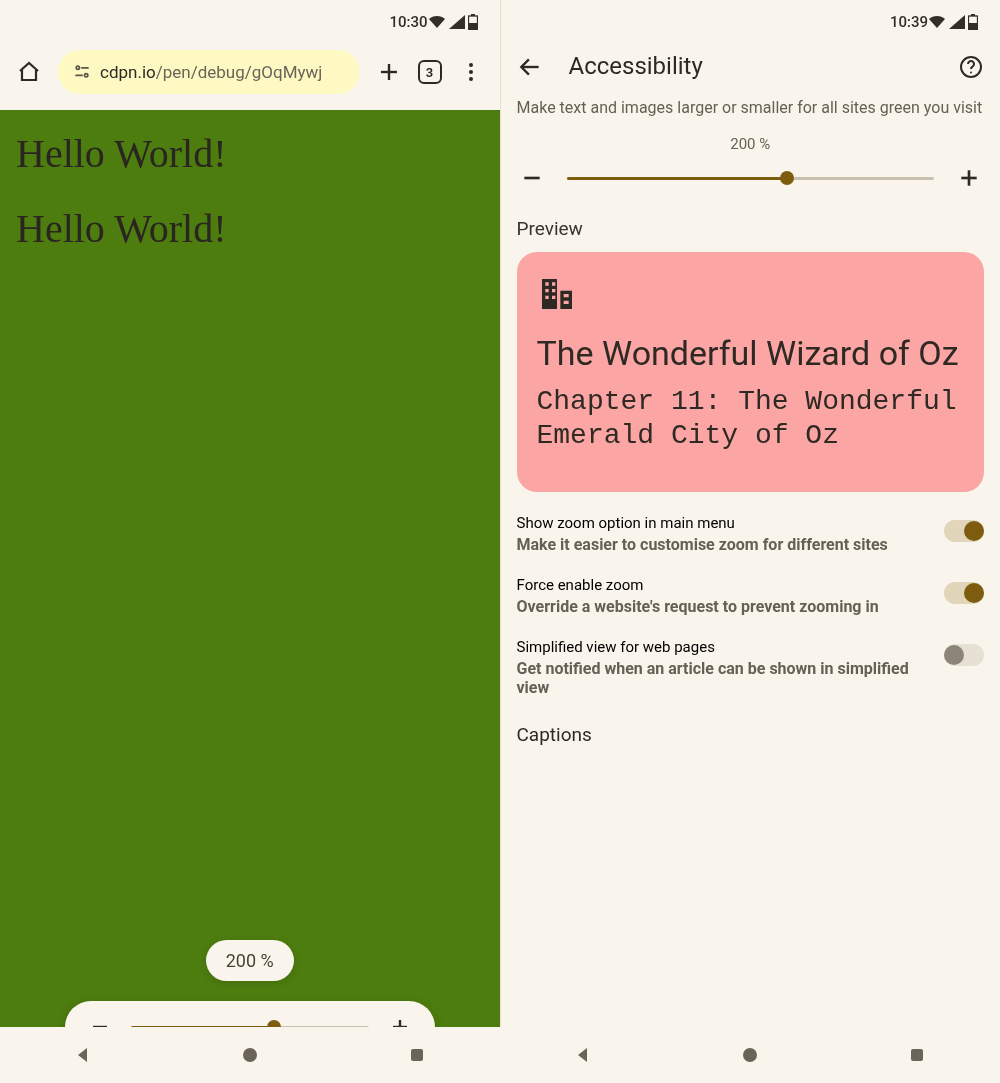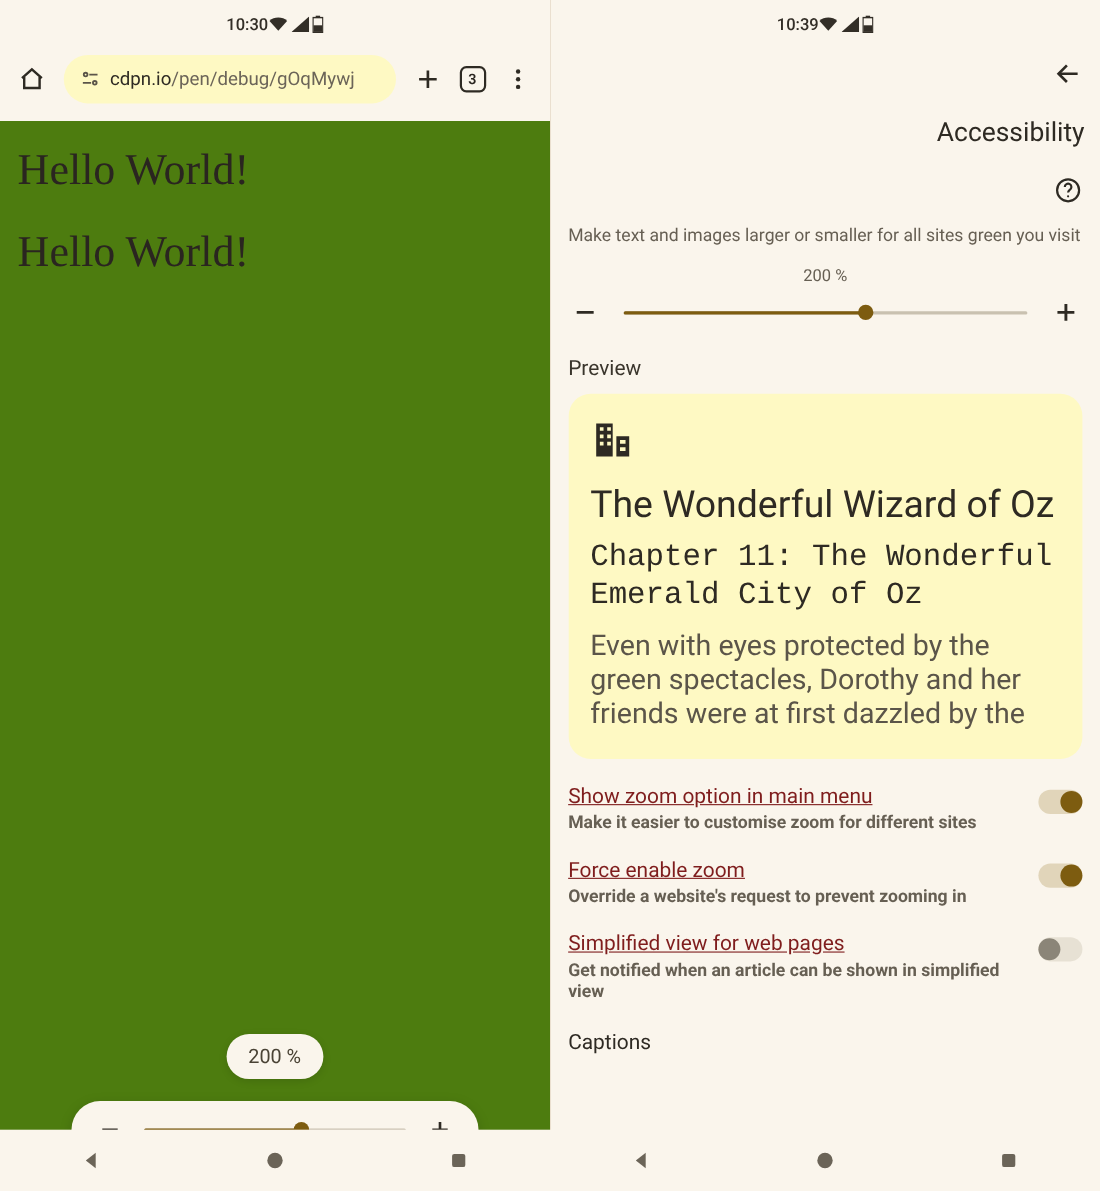--- a/index.html
+++ b/index.html
@@ -16,21 +16,21 @@
     flex: 1;
     display: flex;
     flex-direction: column;
     position: relative;
     background: #faf5ec;
   }
   .phone-left { border-right: 0.5px solid #eadfcf; }
   
   .status-bar {
     display: flex;
-    justify-content: center;
+    justify-content: flex-end;
     align-items: center;
     padding: 8px 22px 4px;
     height: 40px;
     font-size: 15px;
     font-weight: 500;
     color: #332e27;
   }
   .status-icons { display: flex; align-items: center; gap: 3px; }
   .status-icons svg { display: block; }
   
@@ -117,53 +117,52 @@
     position: absolute;
     top: 50%;
     width: 14px; height: 14px;
     background: #7d5c10;
     border-radius: 50%;
     transform: translate(-50%, -50%);
   }
   
   .settings-header {
     display: flex;
-    align-items: flex-end;
+    align-items: flex-start;
     padding: 12px 14px 16px;
     gap: 24px;
-    flex-direction: column;
   }
   .settings-title { font-size: 24px; color: #2e2a23; flex: 1;}
   .right-content {
     padding: 0 16px;
     flex: 1;
     overflow: hidden;
   }
   .section-title { font-size: 20px; color: #2e2a23; margin-top: 10px; margin-bottom: 4px; }
   .section-sub { font-size: 16px; color: #665f53; }
   .zoom-value { text-align: center; font-size: 15px; color: #665f53; margin-top: 18px; }
   .zoom-row {
     display: flex; align-items: center; gap: 20px; margin-top: 10px; margin-bottom: 24px;
   }
   .preview-label { font-size: 19px; color: #3a352c; margin-bottom: 12px; }
   .preview-card {
-    background: #fef9c3;
+    background: #fca5a5;
     border-radius: 20px;
     padding: 22px 20px 26px;
   }
   .preview-heading { font-size: 34px; font-weight: 400; color: #2e2a23; margin-top: 16px; margin-bottom: 12px; line-height: 1.15;}
   .preview-chapter { font-size: 28px; font-weight: 400; color: #2e2a23; margin-bottom: 14px; line-height: 1.2; font-family: Liberation Mono, monospace;}
   .preview-body { font-size: 26px; color: #5b5549; line-height: 1.18;}
   .setting-row {
     display: flex; align-items: flex-start; justify-content: space-between;
     padding: 22px 0 0;
     gap: 12px;
   }
   .setting-row .texts { flex: 1; }
-  .setting-row .title { font-size: 19px; color: #7f1d1d; margin-bottom: 3px; text-decoration: underline; }
+  .setting-row .title { font-size: 15px; color: #000000; margin-bottom: 3px; }
   .setting-row .sub { font-size: 16px; color: #665f53; font-weight: bold; }
   .toggle { width: 40px; height: 22px; border-radius: 12px; position: relative; margin-top: 6px;}
   .toggle .knob { width: 20px; height: 20px; border-radius: 50%; position: absolute; top: 1px; }
   .toggle.on { background: #e1d5ba; }
   .toggle.on .knob { right: 0; background: #7d5c10; }
   .toggle.off { background: #e7e1d4; }
   .toggle.off .knob { left: 0; background: #8b8578; }
   .captions-row { font-size: 19px; color: #2e2a23; padding: 26px 0; }
   
   .nav-bar {
@@ -315,21 +314,20 @@
       </span>
     </div>
 
     <div class="preview-label">Preview</div>
     <div class="preview-card">
       <svg width="40" height="40" viewBox="0 0 24 24" fill="#2e2a23">
           <path d="M3 3h9v18H3V3zm2 2v2h2V5H5zm4 0v2h2V5H9zM5 9v2h2V9H5zm4 0v2h2V9H9zm-4 4v2h2v-2H5zm4 0v2h2v-2H9zm5-3h7v11h-7V10zm2 2v2h3v-2h-3zm0 4v2h3v-2h-3z"></path>
         </svg>
       <div class="preview-heading">The Wonderful Wizard of Oz</div>
       <div class="preview-chapter">Chapter 11: The Wonderful Emerald City of Oz</div>
-      <div class="preview-body">Even with eyes protected by the green spectacles, Dorothy and her friends were at first dazzled by the</div>
     </div>
 
     <div id="settings-list">
         <div class="setting-row">
     <div class="texts">
       <div class="title">Show zoom option in main menu</div>
       <div class="sub">Make it easier to customise zoom for different sites</div>
     </div>
     <div class="toggle on">
             <div class="knob"></div>

